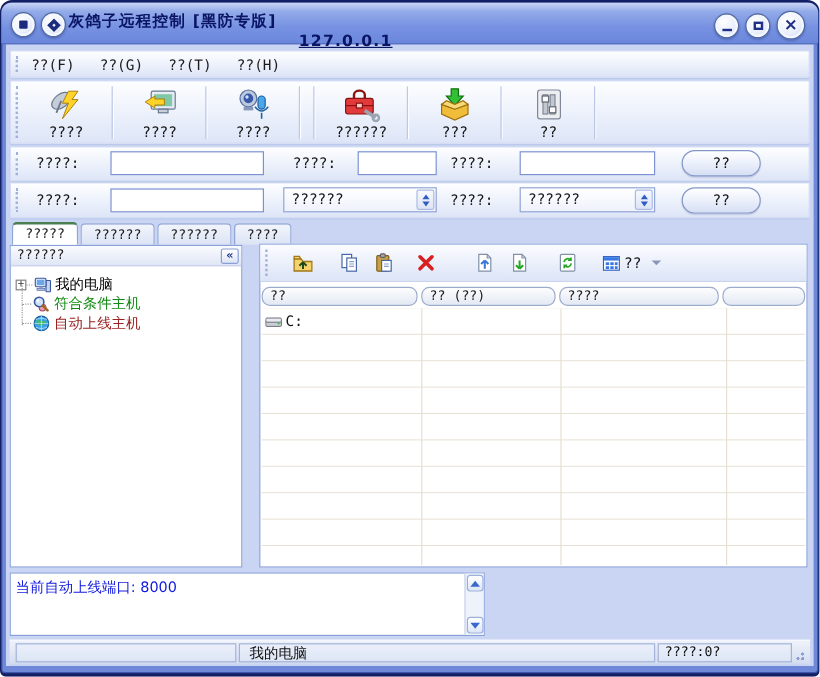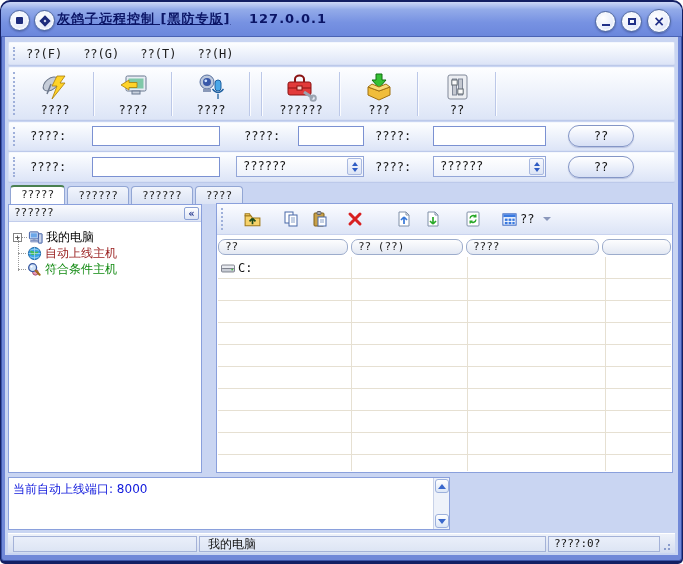--- a/index.html
+++ b/index.html
@@ -13,22 +13,22 @@
   .titlebar{position:absolute;top:2px;left:1px;right:1px;height:35px;border-radius:9px 9px 0 0;
     background:linear-gradient(180deg,#cdd8f6 0%,#93abe9 22%,#7792e2 60%,#6b87dc 100%);
     border-bottom:1px solid #4a63b4;}
   .sysbtns{position:absolute;left:8px;top:8px;display:flex;gap:4px;align-items:center;}
   .circle-btn{width:20px;height:20px;border-radius:50%;background:radial-gradient(circle at 38% 32%,#ffffff 0%,#e9eefb 55%,#b9c7ee 100%);
     box-shadow:0 0 0 1px #54700~;display:flex;align-items:center;justify-content:center;border:1px solid #51699f;cursor:default;}
   .circle-btn{box-shadow:inset 0 0 0 2px #f4f7fd, 0 1px 2px rgba(20,30,90,.35);}
   .glyph-square{width:7px;height:7px;background:#1d2b7c;border-radius:1px;}
   .glyph-diamond{width:8px;height:8px;background:#1d2b7c;transform:rotate(45deg);position:relative;}
   .glyph-diamond::after{content:"";position:absolute;left:3px;top:3px;width:2px;height:2px;background:#e8eefc;}
-  .title-text{position:absolute;left:56px;top:0;height:35px;line-height:34px;font-size:13px;font-weight:bold;color:#0b1566;letter-spacing:1px;text-decoration:underline;}
-  .title-ip{position:absolute;left:248px;top:0;height:35px;line-height:34px;font-size:13px;font-weight:bold;color:#0b1566;letter-spacing:1px;}
+  .title-text{position:absolute;left:56px;top:0;height:35px;line-height:34px;font-size:13px;font-weight:bold;color:#0b1566;letter-spacing:1px;}
+  .title-ip{position:absolute;left:248px;top:16px;height:35px;line-height:34px;font-size:13px;font-weight:bold;color:#0b1566;letter-spacing:1px;text-decoration:underline;}
   .winbtns{position:absolute;right:11px;top:7px;display:flex;gap:5px;align-items:center;}
   .winbtn{width:21px;height:21px;}
   .winbtn-close{width:24px;height:24px;}
   .glyph-min{width:8px;height:2px;background:#203088;margin-top:7px;}
   .glyph-max{width:8px;height:7px;border:2px solid #203088;}
   .glyph-x{color:#203088;font-size:14px;font-weight:bold;line-height:1;}
 
   
   .band{position:absolute;left:8px;width:667px;background:linear-gradient(180deg,#fdfeff 0%,#dde5f7 100%);
     border:1px solid #d6dff4;border-top-color:#f4f7fd;border-radius:2px;box-shadow:0 1px 0 #bcc9ea;}
@@ -100,21 +100,21 @@
       linear-gradient(#e6e0d2,#e6e0d2),
       linear-gradient(#e6e0d2,#e6e0d2),
       repeating-linear-gradient(180deg,transparent 0 21px,#e6e0d2 21px 22px);
     background-size:1px 100%,1px 100%,1px 100%,100% 22px;
     background-position:133px 0,249px 0,387px 0,0 0;
     background-repeat:no-repeat,no-repeat,no-repeat,repeat;}
   .file-row{position:absolute;left:0;top:0;width:133px;height:21px;display:flex;align-items:center;gap:3px;padding-left:3px;
     font-family:"DejaVu Sans Mono",monospace;font-size:12px;color:#111;}
 
   
-  .log-area{position:absolute;left:8px;top:477px;width:442px;height:53px;background:#fff;border:1px solid #8aa0dc;}
+  .log-area{position:absolute;left:8px;top:477px;width:396px;height:53px;background:#fff;border:1px solid #8aa0dc;}
   .log-text{position:absolute;left:4px;top:3px;font-size:12px;color:#0f18dc;}
   .scrollbar{position:absolute;right:0;top:0;bottom:0;width:16px;background:#eef2fa;border-left:1px solid #c8d2e8;}
   .sbtn{position:absolute;left:1px;width:14px;height:14px;border:1px solid #9cb0dc;border-radius:3px;
     background:linear-gradient(180deg,#ffffff,#dce6f6);display:flex;align-items:center;justify-content:center;}
   .sbtn-up{top:1px;}.sbtn-dn{bottom:1px;}
   .s-arr-up{width:0;height:0;border-left:4px solid transparent;border-right:4px solid transparent;border-bottom:5px solid #3a68cc;}
   .s-arr-dn{width:0;height:0;border-left:4px solid transparent;border-right:4px solid transparent;border-top:5px solid #3a68cc;}
 
   .logo-panel{position:absolute;left:452px;top:477px;width:221px;height:53px;background:#1b7cd4;border:1px solid #bcd0ec;
     display:flex;align-items:center;justify-content:center;}
@@ -315,38 +315,38 @@
               <rect x="5" y="9.5" width="3" height="1.5" fill="#90a0c0"></rect>
               <rect x="3" y="11" width="7" height="1.8" fill="#b4c0dc" stroke="#3858a0" stroke-width="0.5"></rect>
             </svg>
         </span>
         <span class="tree-label-computer">我的电脑</span>
       </div>
       <div class="tree-row">
         <span class="tconn2"></span>
         <span class="ticon16">
           <svg width="15" height="15" viewBox="0 0 16 16">
-              <circle cx="8" cy="8" r="6.5" fill="#3aa2e8" stroke="#1860a0"></circle>
-              <path d="M3.5 4.5 q4 2.5 9 1 q-2 5.5 -8.5 3.5 z" fill="#46bc54"></path>
-              <path d="M8 1.5 v13 M1.8 8 h12.4 M3 4.5 q5 -2.5 10 0 M3 11.5 q5 2.5 10 0" stroke="#bfe2f8" stroke-width="0.7" fill="none"></path>
-            </svg>
-        </span>
-        <span class="tree-label-online">自动上线主机</span>
+              <circle cx="9" cy="11" r="3" fill="#e89ab8" stroke="#a04868"></circle>
+              <circle cx="6" cy="6" r="4.2" fill="#cfe2f8" stroke="#3858a0" stroke-width="1.4"></circle>
+              <circle cx="4.8" cy="4.8" r="1.2" fill="#fff"></circle>
+              <line x1="9.2" y1="9.2" x2="13.5" y2="13.5" stroke="#a06818" stroke-width="2.2" stroke-linecap="round"></line>
+            </svg>
+        </span>
+        <span class="tree-label-match">符合条件主机</span>
       </div>
       <div class="tree-row">
         <span class="tconn2"></span>
         <span class="ticon16">
           <svg width="15" height="15" viewBox="0 0 16 16">
-              <circle cx="9" cy="11" r="3" fill="#e89ab8" stroke="#a04868"></circle>
-              <circle cx="6" cy="6" r="4.2" fill="#cfe2f8" stroke="#3858a0" stroke-width="1.4"></circle>
-              <circle cx="4.8" cy="4.8" r="1.2" fill="#fff"></circle>
-              <line x1="9.2" y1="9.2" x2="13.5" y2="13.5" stroke="#a06818" stroke-width="2.2" stroke-linecap="round"></line>
-            </svg>
-        </span>
-        <span class="tree-label-match">符合条件主机</span>
+              <circle cx="8" cy="8" r="6.5" fill="#3aa2e8" stroke="#1860a0"></circle>
+              <path d="M3.5 4.5 q4 2.5 9 1 q-2 5.5 -8.5 3.5 z" fill="#46bc54"></path>
+              <path d="M8 1.5 v13 M1.8 8 h12.4 M3 4.5 q5 -2.5 10 0 M3 11.5 q5 2.5 10 0" stroke="#bfe2f8" stroke-width="0.7" fill="none"></path>
+            </svg>
+        </span>
+        <span class="tree-label-online">自动上线主机</span>
       </div>
     </div>
   </div>
 
   <div class="right-panel">
     <div class="rp-toolbar">
       <span class="rp-grip"></span>
       <span class="ibtn" style="margin-left:16px;">
         <svg width="19" height="19" viewBox="0 0 18 18">
             <path d="M2 5.5 l5.5 0 1.5 2 7 0 0 7.5 -14 0 z" fill="#f6d26a" stroke="#a07818"></path>

